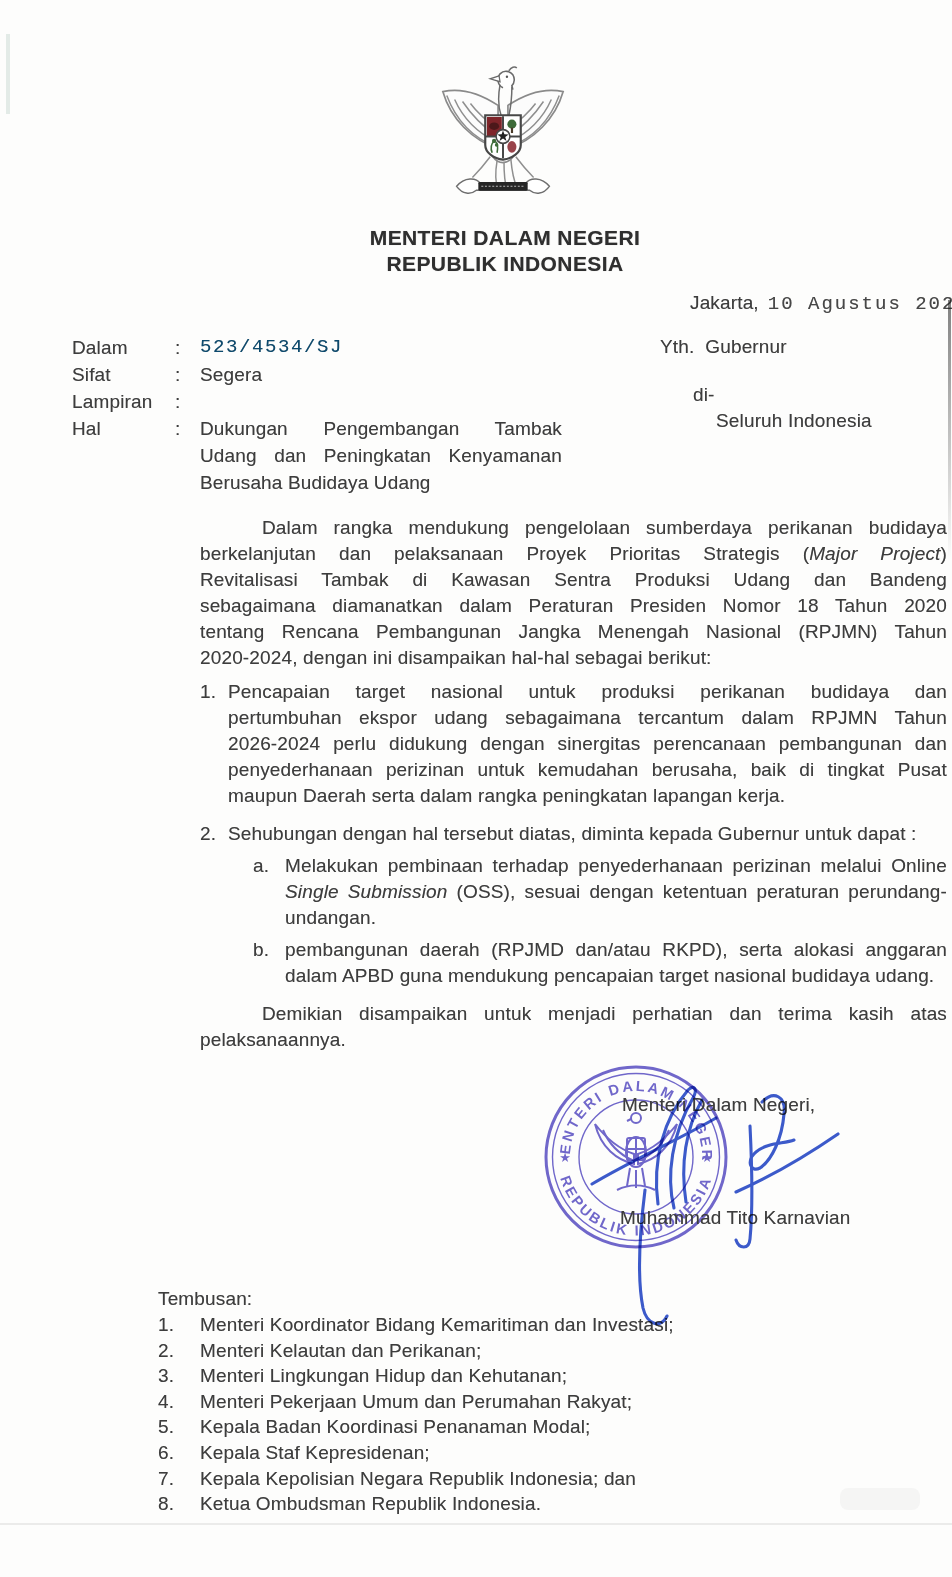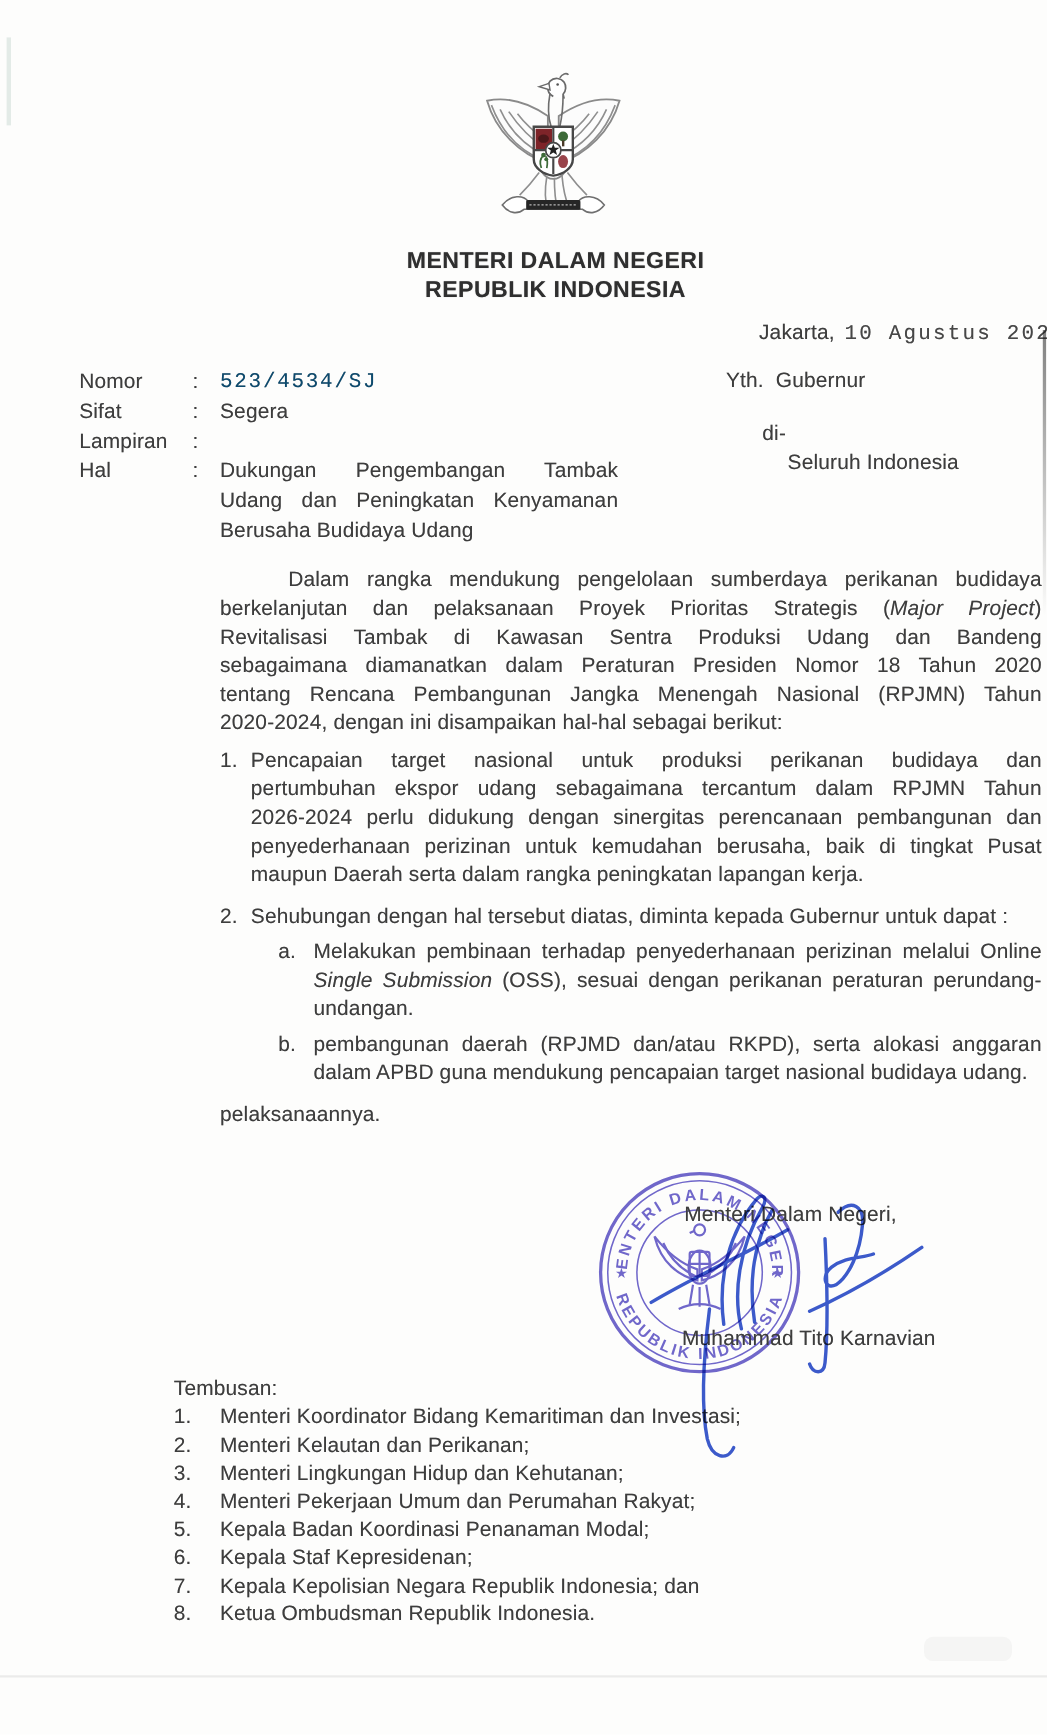--- a/index.html
+++ b/index.html
@@ -49,21 +49,21 @@
   .stamp-stroke{stroke:var(--stamp,#5d53c6);fill:none;}
   .stamp-text{fill:var(--stamp,#5d53c6);font-family:"Liberation Sans",sans-serif;
               font-weight:bold;font-size:14.5px;letter-spacing:2.5px;}
   .stamp-star{fill:var(--stamp,#5d53c6);font-size:13px;}
   .signature{left:540px;top:1056px;z-index:6;mix-blend-mode:multiply;opacity:.93;pointer-events:none;}
   .sig-stroke{stroke:var(--signature,#2d4ec9);fill:none;stroke-width:3.1;
               stroke-linecap:round;stroke-linejoin:round;}
 
   
   .tembusan{left:158px;top:1250px;width:620px;}
-  .tembusan .t-title{line-height:26px;}
+  .tembusan .t-title{line-height:26px;margin-top:36px;}
   .t-row{display:flex;line-height:25.6px;}
   .t-num{width:42px;flex:none;}
 
   
   .e-feather{stroke:#8f8f8f;fill:none;stroke-width:1.5;}
   .e-wing{fill:#fcfcfc;stroke:#8a8a8a;stroke-width:1.7;}
   .e-line{stroke:#6d6d6d;fill:none;stroke-width:1.5;}
   .e-shield{fill:#ffffff;stroke:#474747;stroke-width:2.2;}
 
   
@@ -128,21 +128,21 @@
   <div class="abs lh-title">
     <div>MENTERI DALAM NEGERI</div>
     <div>REPUBLIK INDONESIA</div>
   </div>
 
   <div class="abs txt dateline">
     <span>Jakarta,</span><span class="mono date">10 Agustus 2020</span>
   </div>
 
   <div class="abs txt meta">
-    <div>Nomor</div>
+    <div>Dalam</div>
     <div>:</div>
     <div class="mono val-mono">523/4534/SJ</div>
     <div>Sifat</div>
     <div>:</div>
     <div>Segera</div>
     <div>Lampiran</div>
     <div>:</div>
     <div></div>
     <div>Hal</div>
     <div>:</div>
@@ -184,34 +184,35 @@
 
     <div class="li-row mt12">
       <div class="li-num">2.</div>
       <div class="li-body ll">Sehubungan dengan hal tersebut diatas, diminta kepada Gubernur untuk dapat :</div>
     </div>
 
     <div class="sub mt6">
       <div class="li-num">a.</div>
       <div class="li-body">
         <div class="jl">Melakukan pembinaan terhadap penyederhanaan perizinan melalui Online</div>
-        <div class="jl"><span class="it">Single Submission</span><span> (OSS), sesuai dengan perikanan peraturan perundang-</span></div>
+        <div class="jl"><span class="it">Single Submission</span><span> (OSS), sesuai dengan ketentuan peraturan perundang-</span></div>
         <div class="ll">undangan.</div>
       </div>
     </div>
 
     <div class="sub mt6">
       <div class="li-num">b.</div>
       <div class="li-body">
         <div class="jl">pembangunan daerah (RPJMD dan/atau RKPD), serta alokasi anggaran</div>
         <div class="ll">dalam APBD guna mendukung pencapaian target nasional budidaya udang.</div>
       </div>
     </div>
 
     <div class="mt12">
+      <div class="jl ind">Demikian disampaikan untuk menjadi perhatian dan terima kasih atas</div>
       <div class="ll">pelaksanaannya.</div>
     </div>
   </div>
 
   <svg class="abs stamp" width="190" height="190" viewBox="0 0 190 190">
     <defs>
       <path id="arcT" d="M29,95 A66,66 0 0 1 161,95"></path>
       <path id="arcB" d="M16.5,95 A78.5,78.5 0 0 0 173.5,95"></path>
     </defs>
     <circle class="stamp-stroke" cx="95" cy="95" r="90" stroke-width="3"></circle>

